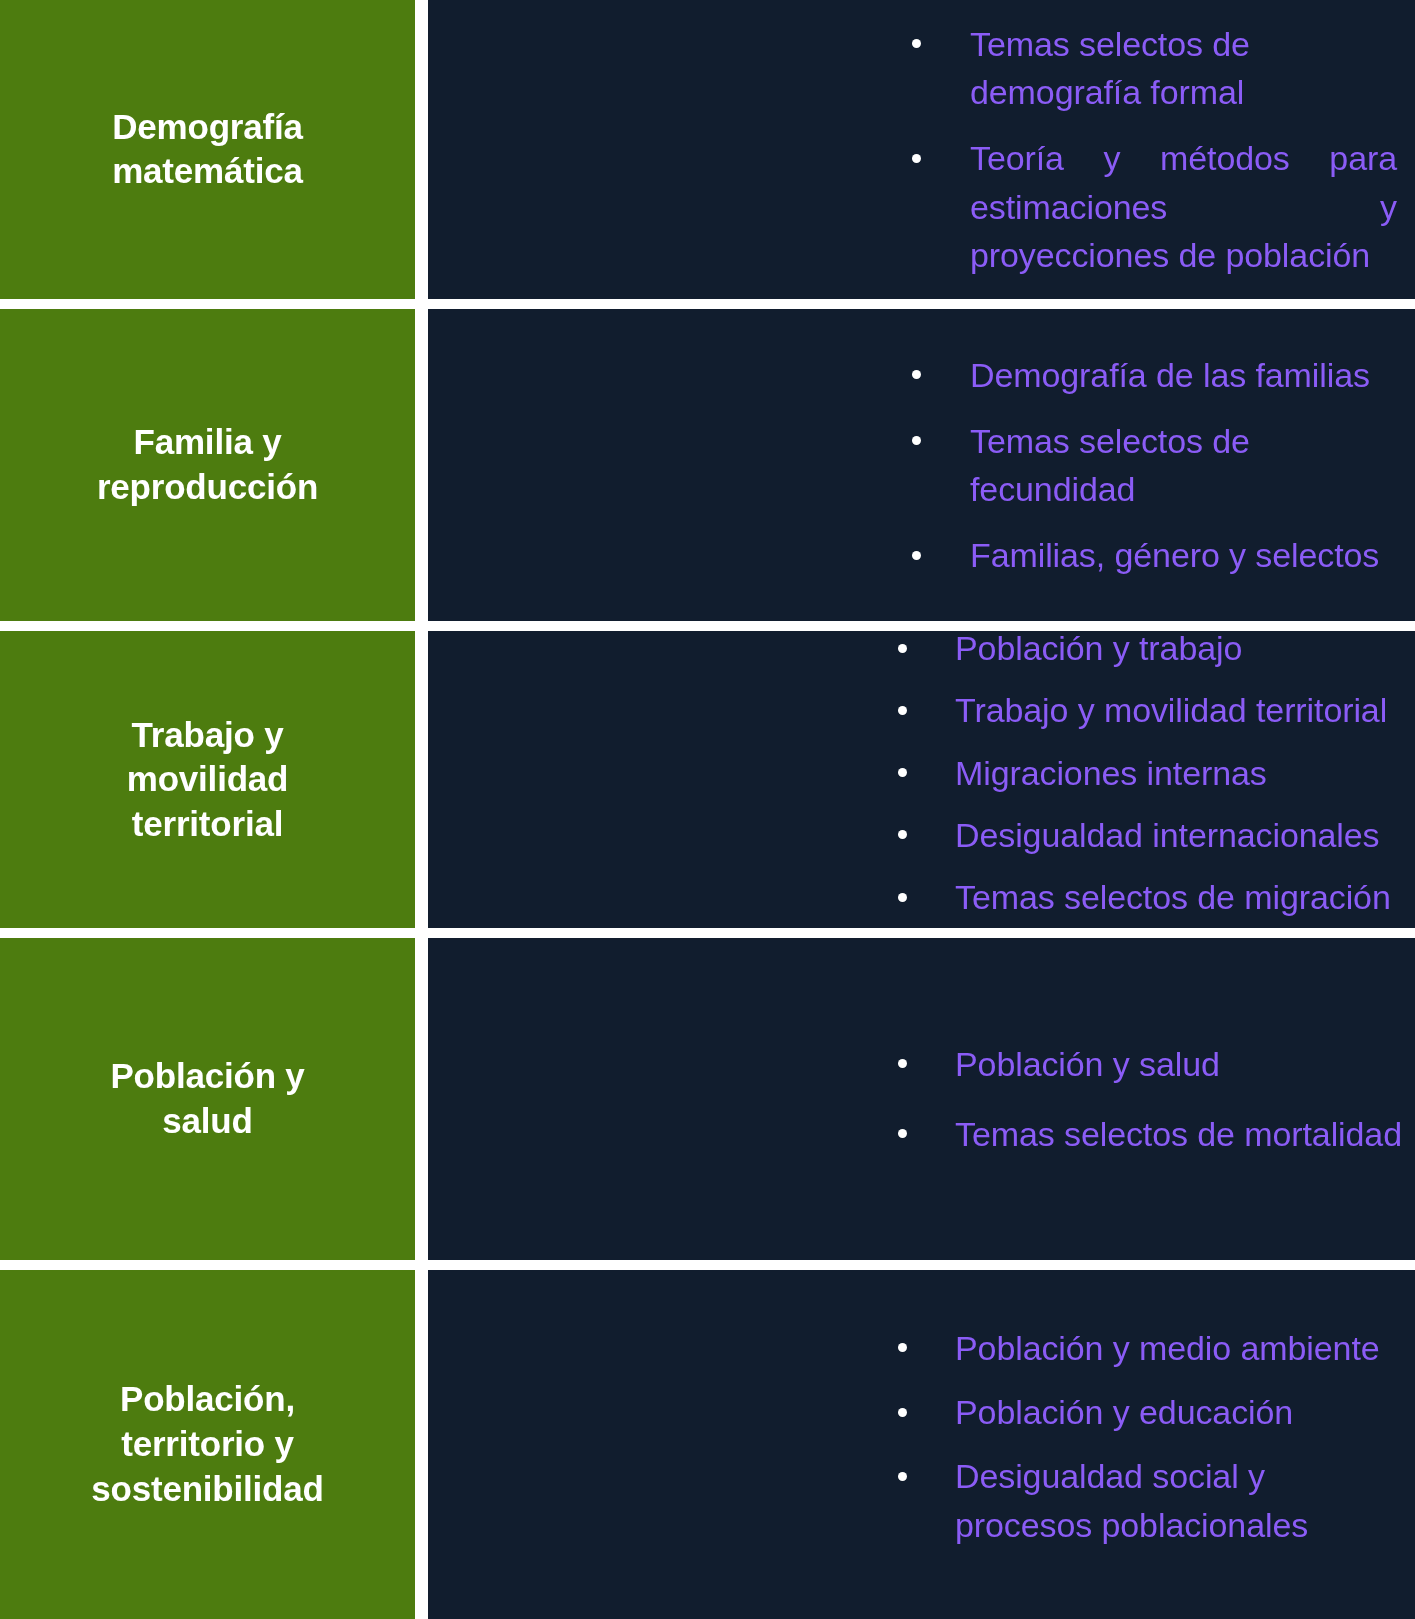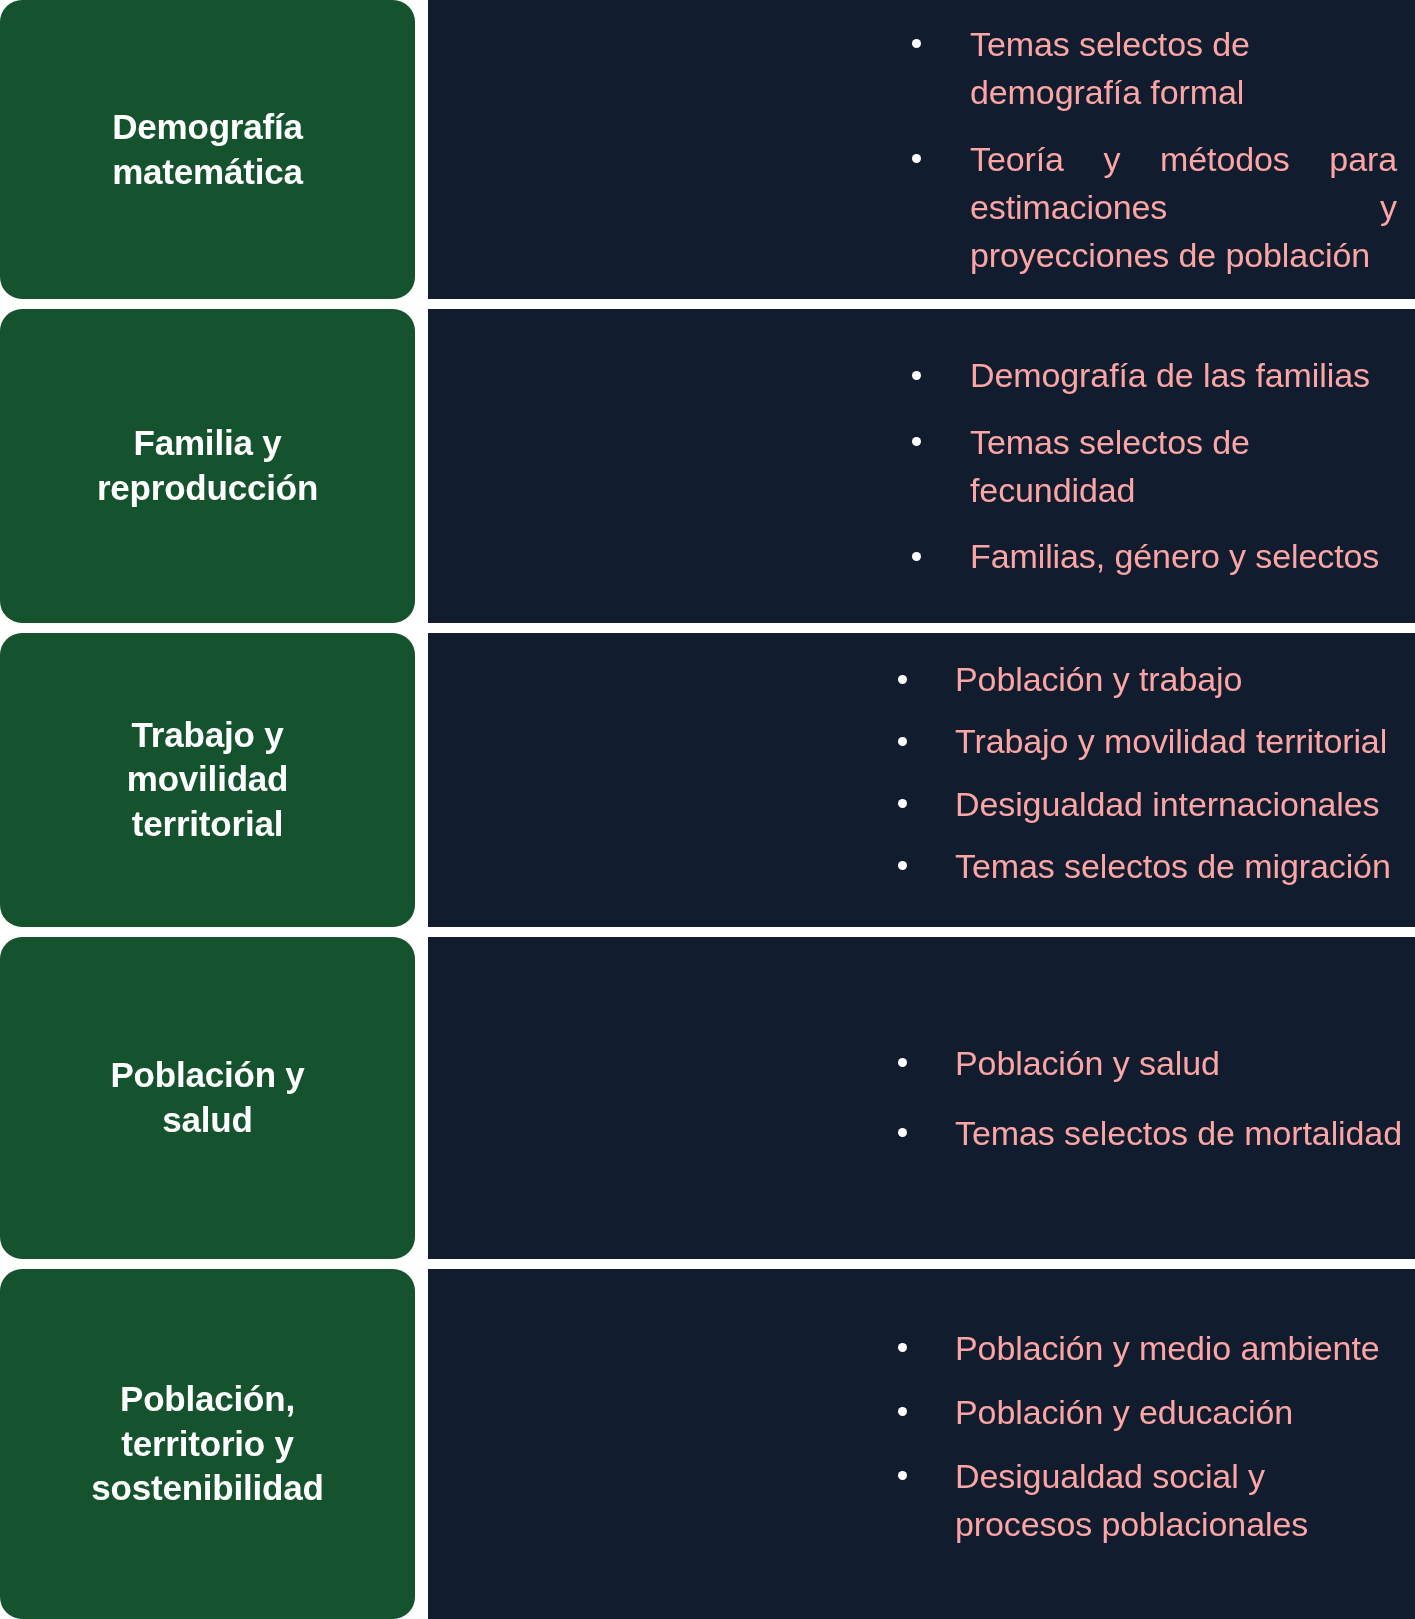--- a/index.html
+++ b/index.html
@@ -28,27 +28,26 @@
     width: 100%;
     box-sizing: border-box;
   }
   .row + .row {
     margin-top: 10px;
   }
 
   .cat-cell {
     width: 415px;
     flex: 0 0 415px;
-    background: #14532d;
+    background: #4d7c0f;
     display: flex;
     align-items: center;
     justify-content: center;
     box-sizing: border-box;
     padding: 6px 24px;
-    border-radius: 22px;
   }
 
   .cat-label {
     color: #ffffff;
     font-weight: bold;
     font-size: 35px;
     line-height: 1.28;
     text-align: center;
     font-stretch: condensed;
     letter-spacing: -0.2px;
@@ -68,21 +67,21 @@
   ul.topics {
     list-style: none;
     margin: 0;
     padding: 0;
     width: 100%;
     box-sizing: border-box;
   }
 
   ul.topics li {
     position: relative;
-    color: #fca5a5;
+    color: #8b5cf6;
     font-size: 34px;
     line-height: 1.42;
     font-stretch: condensed;
     letter-spacing: -0.1px;
     box-sizing: border-box;
   }
 
   ul.topics li .bullet {
     position: absolute;
     display: block;
@@ -190,20 +189,24 @@
         <li>
           <span class="bullet"></span>
           <span>Población y trabajo</span>
         </li>
         <li>
           <span class="bullet"></span>
           <span>Trabajo y movilidad territorial</span>
         </li>
         <li>
           <span class="bullet"></span>
+          <span>Migraciones internas</span>
+        </li>
+        <li>
+          <span class="bullet"></span>
           <span>Desigualdad internacionales</span>
         </li>
         <li>
           <span class="bullet"></span>
           <span>Temas selectos de migración</span>
         </li>
       </ul>
     </div>
   </div>
 

